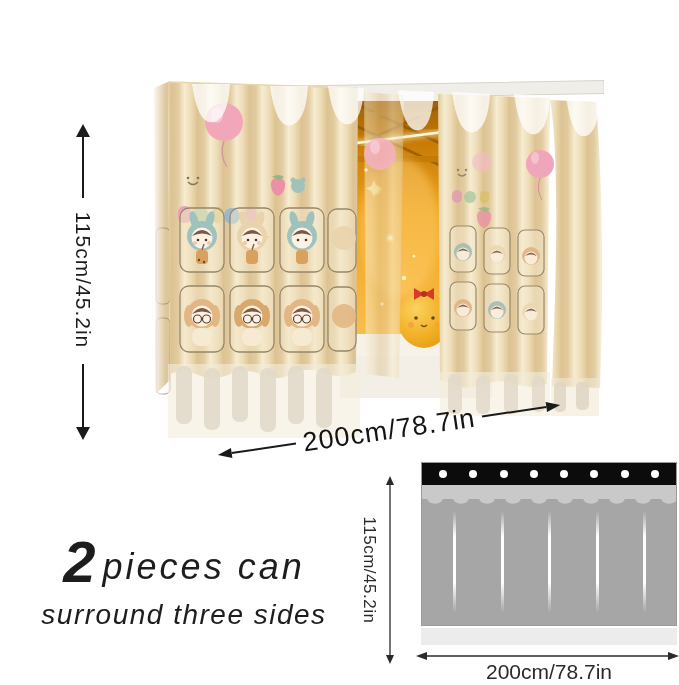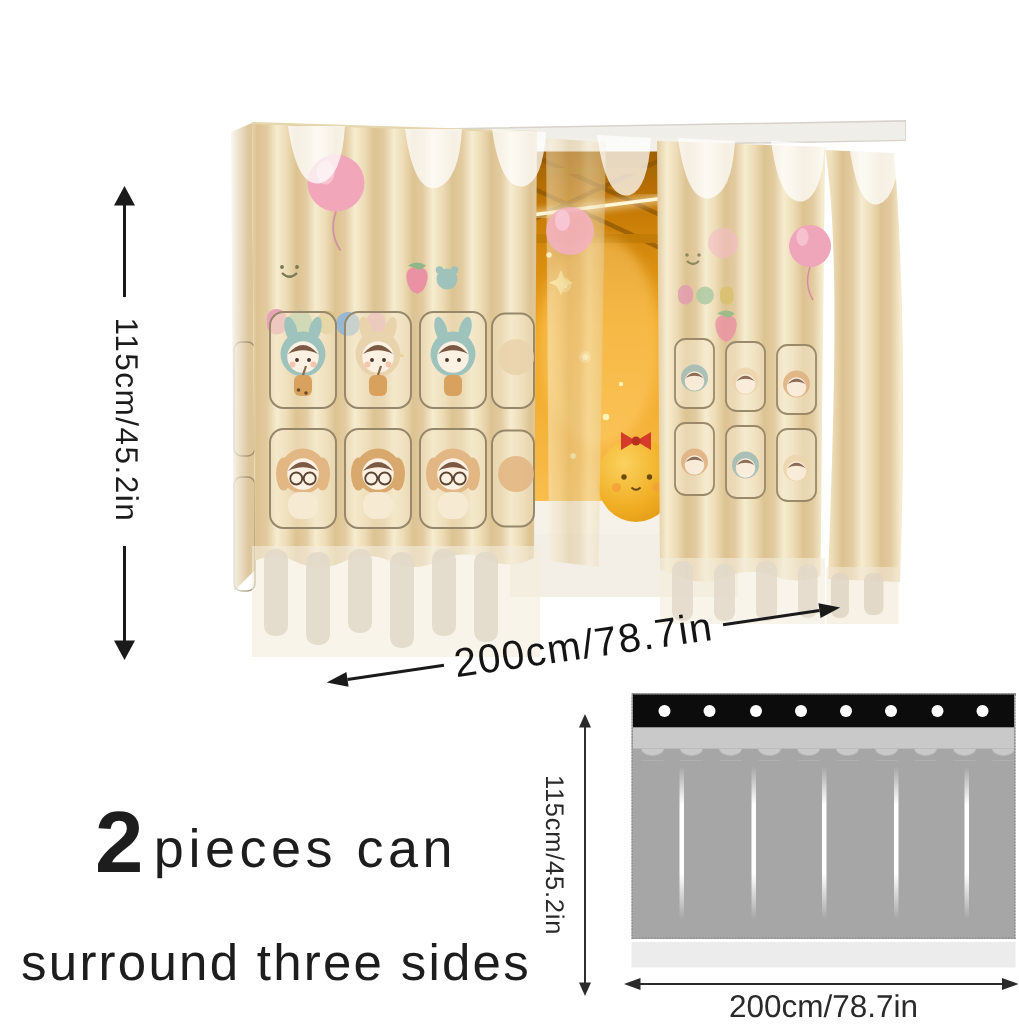--- a/index.html
+++ b/index.html
@@ -24,24 +24,24 @@
   
   .dim-diag {
     position:absolute; left:216px; top:407px; width:346px; height:46px;
     transform:rotate(-8.3deg); display:flex; align-items:center;
   }
   .tri-left  { width:0; height:0; border-top:5px solid transparent; border-bottom:5px solid transparent; border-right:14px solid #1a1a1a; }
   .tri-right { width:0; height:0; border-top:5px solid transparent; border-bottom:5px solid transparent; border-left:14px solid #1a1a1a; }
   .dim-diag .seg { flex:1; height:2px; background:#1a1a1a; }
   .dim-diag .dlabel { font-size:27px; color:#141414; padding:0 7px; letter-spacing:1px; white-space:nowrap; }
   
-  .note { position:absolute; left:2px; top:528px; width:364px; text-align:center; color:#1d1d1d; }
+  .note { position:absolute; left:2px; top:528px; width:364px; text-align:center; font-style:italic; color:#1d1d1d; }
   .note-line1 { font-size:36px; letter-spacing:3px; }
   .note-count { font-size:58px; font-weight:700; margin-right:4px; vertical-align:-3px; }
-  .note-line2 { font-size:34px; letter-spacing:1.5px; margin-top:28px; }
+  .note-line2 { font-size:28px; letter-spacing:1.5px; margin-top:4px; }
   
   .diagram-main {
     position:absolute; left:421px; top:462px; width:256px; height:164px;
     border:1.5px dotted #8f8f8f; box-sizing:border-box; background:#a6a6a6;
   }
   .d-header { height:22px; background:#0c0c0c; display:flex; align-items:center; justify-content:space-around; padding:0 6px; }
   .d-header .dot { width:8px; height:8px; border-radius:50%; background:#ffffff; }
   .d-band { height:14px; background:#c9c9c9; }
   .d-scallop {
     height:8px;

